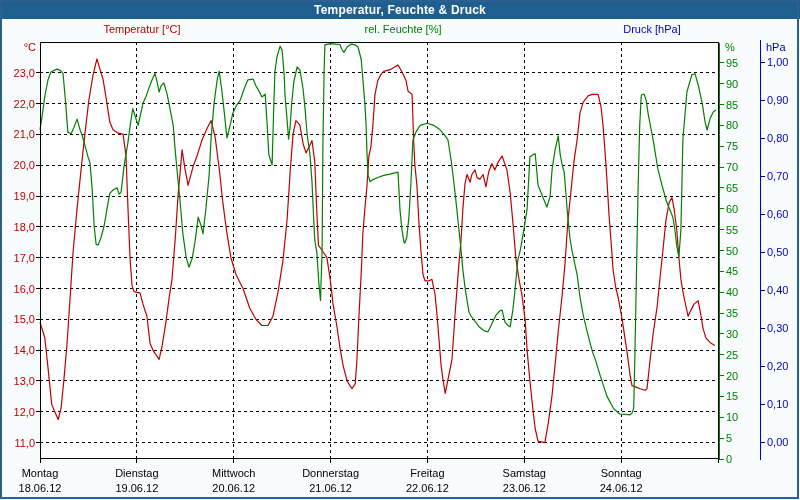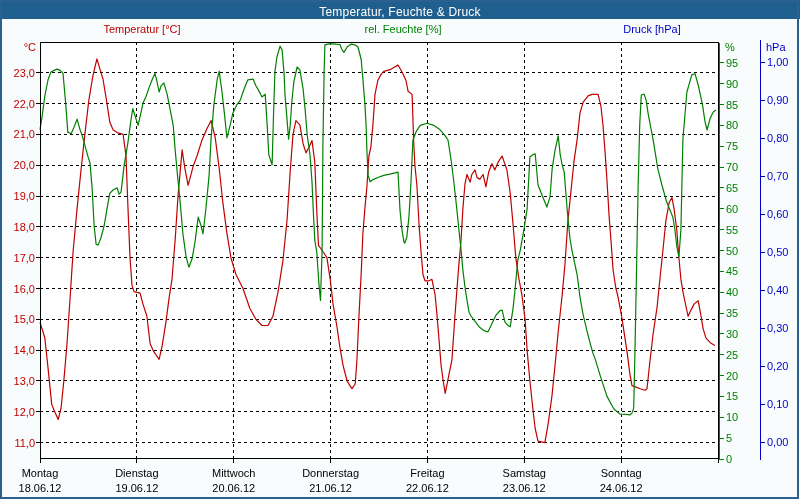--- a/index.html
+++ b/index.html
@@ -4,22 +4,22 @@
 <style>
   html,body{margin:0;padding:0;background:#dde5ea;}
   .frame{
     position:relative;width:800px;height:500px;
     background:#f8fcfd;overflow:hidden;
     font-family:"Liberation Sans",sans-serif;
   }
   .titlebar{
     position:absolute;left:0;top:0;width:800px;height:19px;
     background:#1f5f8f;color:#fff;
-    display:flex;align-items:flex-end;justify-content:center;
-    font-size:12px;font-weight:normal;letter-spacing:.2px;
+    display:flex;align-items:center;justify-content:center;
+    font-size:12px;font-weight:bold;letter-spacing:.2px;
   }
   svg{position:absolute;left:0;top:0;}
   text{font-family:"Liberation Sans",sans-serif;font-size:11px;}
   .t-red{fill:#c00000;}
   .t-green{fill:#008000;}
   .t-blue{fill:#0000c8;}
 </style>
 </head>
 <body>
 

